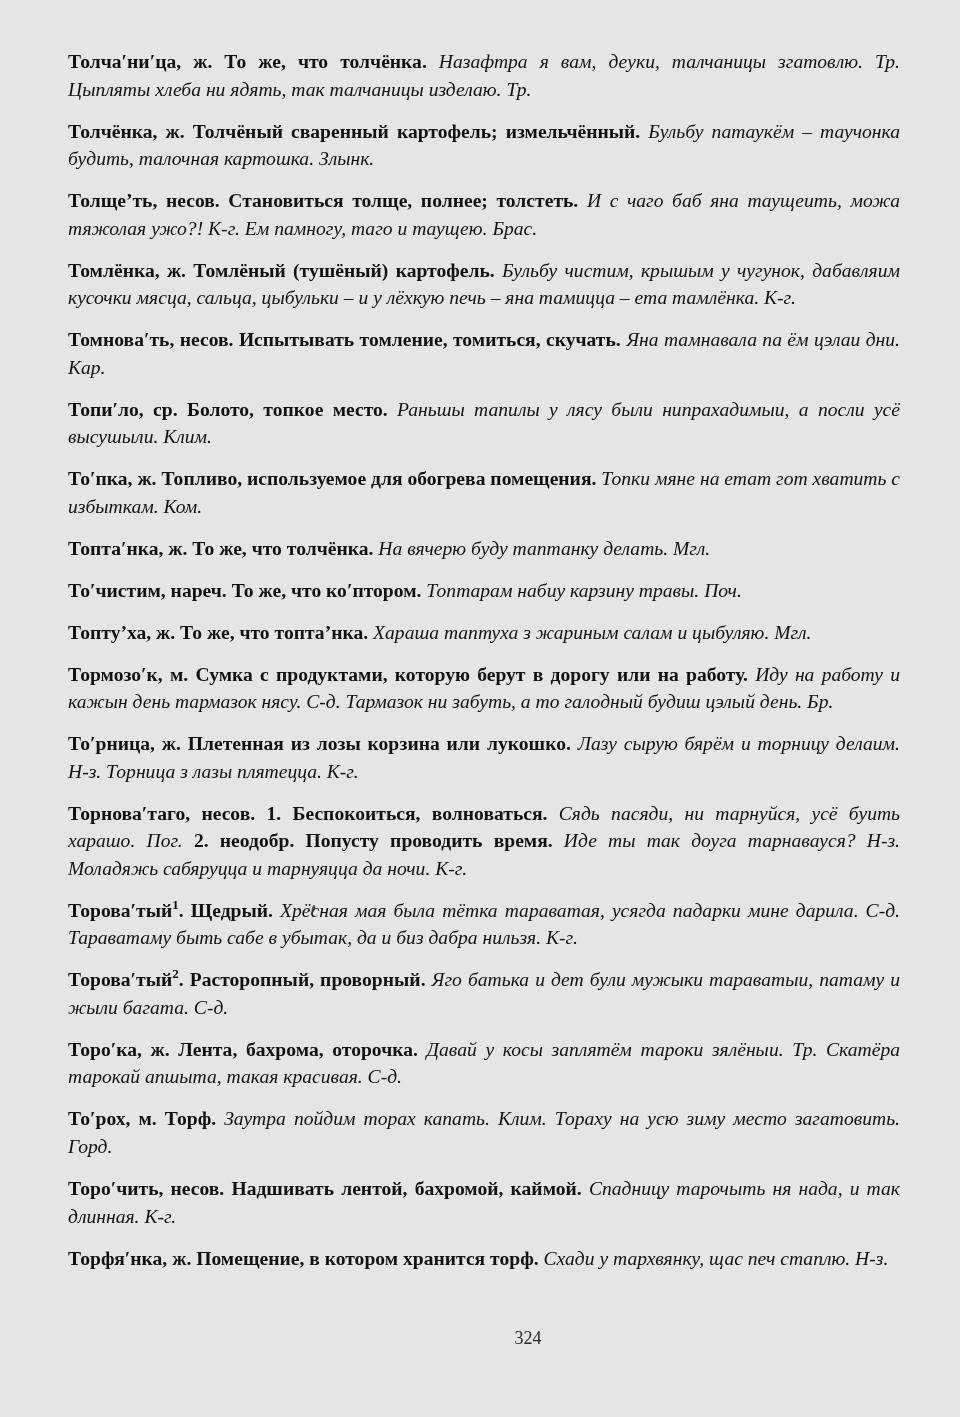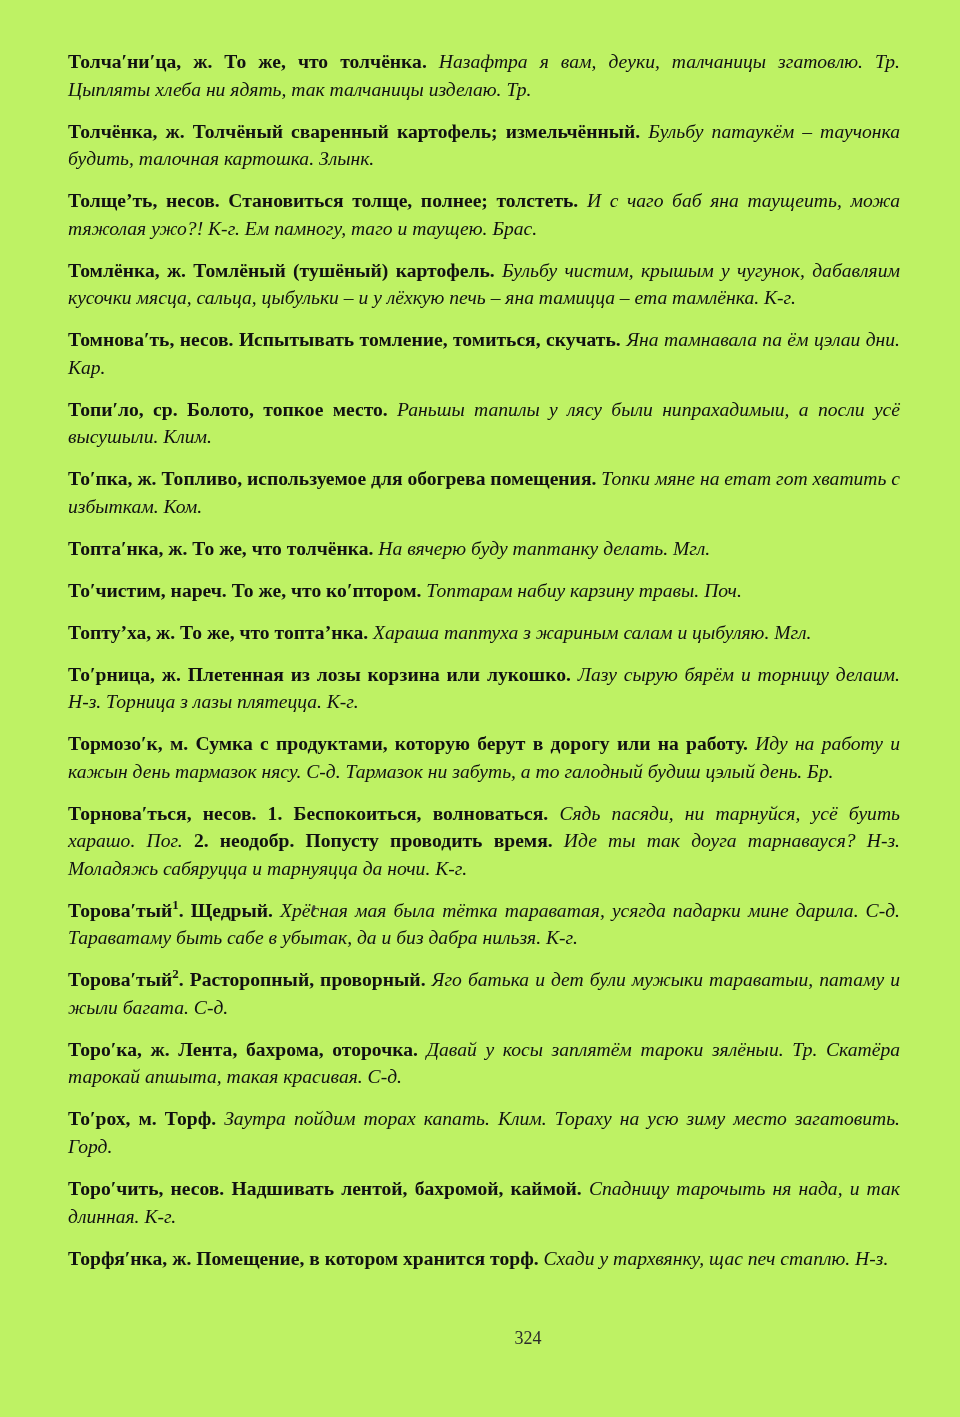--- a/index.html
+++ b/index.html
@@ -10,21 +10,21 @@
   }
   body {
     font-family: "Liberation Serif", "DejaVu Serif", serif;
     color: #111111;
   }
   .page {
     position: relative;
     width: 960px;
     height: 1417px;
     margin: 0 auto;
-    background: #bef264;
+    background: #e5e5e5;
     overflow: hidden;
     box-sizing: border-box;
   }
   .text-column {
     position: absolute;
     left: 68px;
     top: 48px;
     width: 832px;
   }
   .entry {
@@ -144,33 +144,33 @@
       <span class="ex">Топтарам набиу карзину травы. Поч.</span>
     </p>
 
     <p class="entry">
       <span class="hw">Топту’ха, ж.</span>
       <span class="gloss">То же, что топта’нка.</span>
       <span class="ex">Хараша таптуха з жариным салам и цыбуляю. Мгл.</span>
     </p>
 
     <p class="entry">
+      <span class="hw">Тормозо′к, м.</span>
+      <span class="gloss">Сумка с продуктами, которую берут в дорогу или на работу.</span>
+      <span class="ex">Иду на работу и кажын день тармазок нясу. С-д.  Тармазок ни забуть, а то галодный будиш цэлый день. Бр.</span>
+    </p>
+
+    <p class="entry">
       <span class="hw">То′рница, ж.</span>
       <span class="gloss">Плетенная из лозы корзина или лукошко.</span>
       <span class="ex">Лазу сырую бярём и торницу делаим. Н-з. Торница з лазы плятецца. К-г.</span>
     </p>
 
     <p class="entry">
-      <span class="hw">Тормозо′к, м.</span>
-      <span class="gloss">Сумка с продуктами, которую берут в дорогу или на работу.</span>
-      <span class="ex">Иду на работу и кажын день тармазок нясу. С-д.  Тармазок ни забуть, а то галодный будиш цэлый день. Бр.</span>
-    </p>
-
-    <p class="entry">
-      <span class="hw">Торнова′ться, несов.</span>
+      <span class="hw">Торнова′таго, несов.</span>
       <span class="sense-num">1.</span>
       <span class="gloss">Беспокоиться, волноваться.</span>
       <span class="ex">Сядь пасяди, ни тарнуйся, усё буить харашо. Пог.</span>
       <span class="sense-num">2.</span>
       <span class="sense-label">неодобр.</span>
       <span class="gloss">Попусту проводить время.</span>
       <span class="ex">Иде ты так доуга тарнавауся? Н-з. Моладяжь сабяруцца и тарнуяцца да ночи. К-г.</span>
     </p>
 
     <p class="entry">

